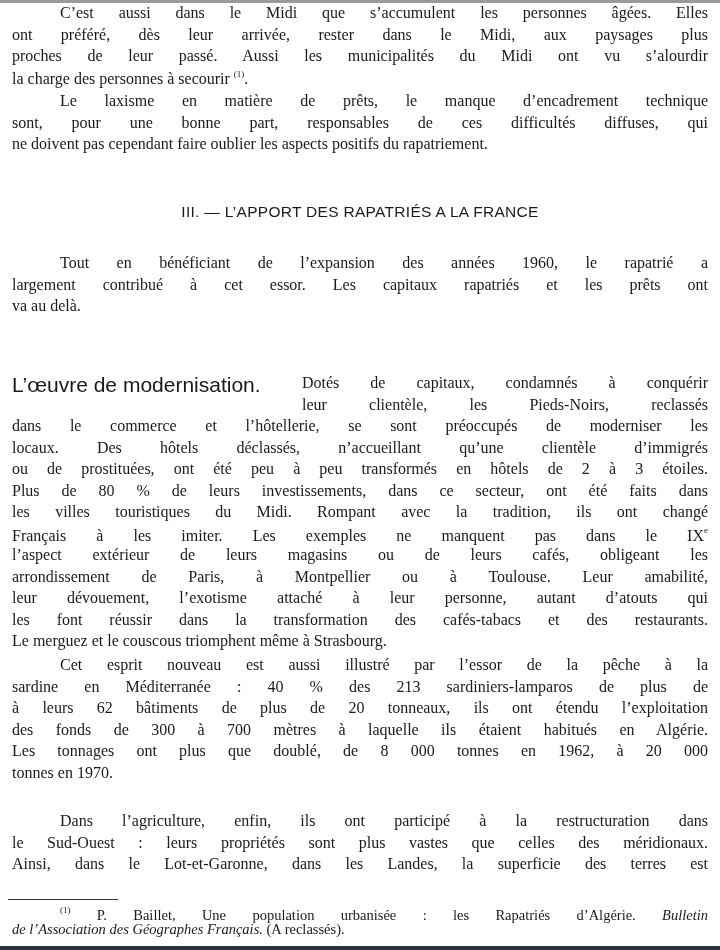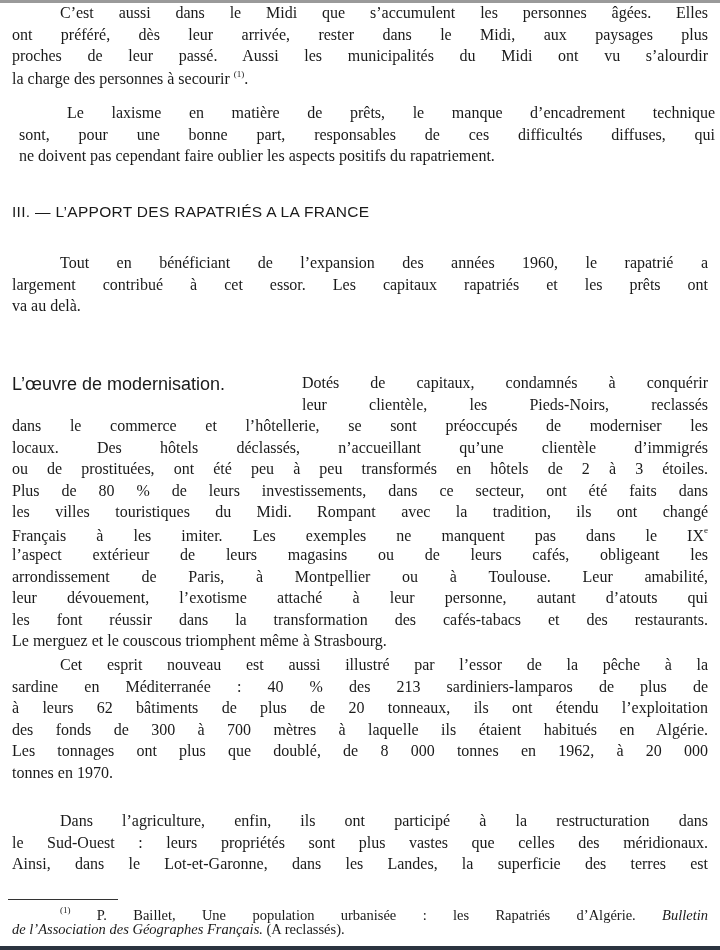--- a/index.html
+++ b/index.html
@@ -47,32 +47,32 @@
   }
   sup.sm {
     font-size: 9px;
     vertical-align: 8px;
   }
   .heading {
     position: absolute;
     left: 0;
     width: 696px;
     top: 199px;
-    text-align: left;
+    text-align: center;
     font-family: "Liberation Sans", "DejaVu Sans", sans-serif;
     font-size: 15.5px;
     letter-spacing: 0.3px;
   }
   .block { position: absolute; left: 0; width: 696px; }
   .margin-note {
     position: absolute;
     left: 0;
     top: 0;
     font-family: "Liberation Sans", "DejaVu Sans", sans-serif;
-    font-size: 18px;
+    font-size: 21px;
     line-height: 21.5px;
   }
   .hang-line {
     display: block;
     margin-left: 290px;
     text-align: justify;
     text-align-last: justify;
     white-space: nowrap;
     height: 21.5px;
   }
@@ -103,21 +103,21 @@
 
 <div class="page">
 
   <div class="block" style="top:0px;">
     <span class="line" style="padding-left:48px;">C’est aussi dans le Midi que s’accumulent les personnes âgées. Elles</span>
     <span class="line">ont préféré, dès leur arrivée, rester dans le Midi, aux paysages plus</span>
     <span class="line">proches de leur passé. Aussi les municipalités du Midi ont vu s’alourdir</span>
     <span class="line last"><span>la charge des personnes à secourir</span> <sup class="fn">(1)</sup><span>.</span></span>
   </div>
 
-  <div class="block" style="top:100px;margin-left:7px;">
+  <div class="block" style="top:88px;">
     <span class="line" style="padding-left:48px;">Le laxisme en matière de prêts, le manque d’encadrement technique</span>
     <span class="line">sont, pour une bonne part, responsables de ces difficultés diffuses, qui</span>
     <span class="line last">ne doivent pas cependant faire oublier les aspects positifs du rapatriement.</span>
   </div>
 
   <div class="heading">III. — L’APPORT DES RAPATRIÉS A LA FRANCE</div>
 
   <div class="block" style="top:250px;">
     <span class="line" style="padding-left:48px;">Tout en bénéficiant de l’expansion des années 1960, le rapatrié a</span>
     <span class="line">largement contribué à cet essor. Les capitaux rapatriés et les prêts ont</span>

